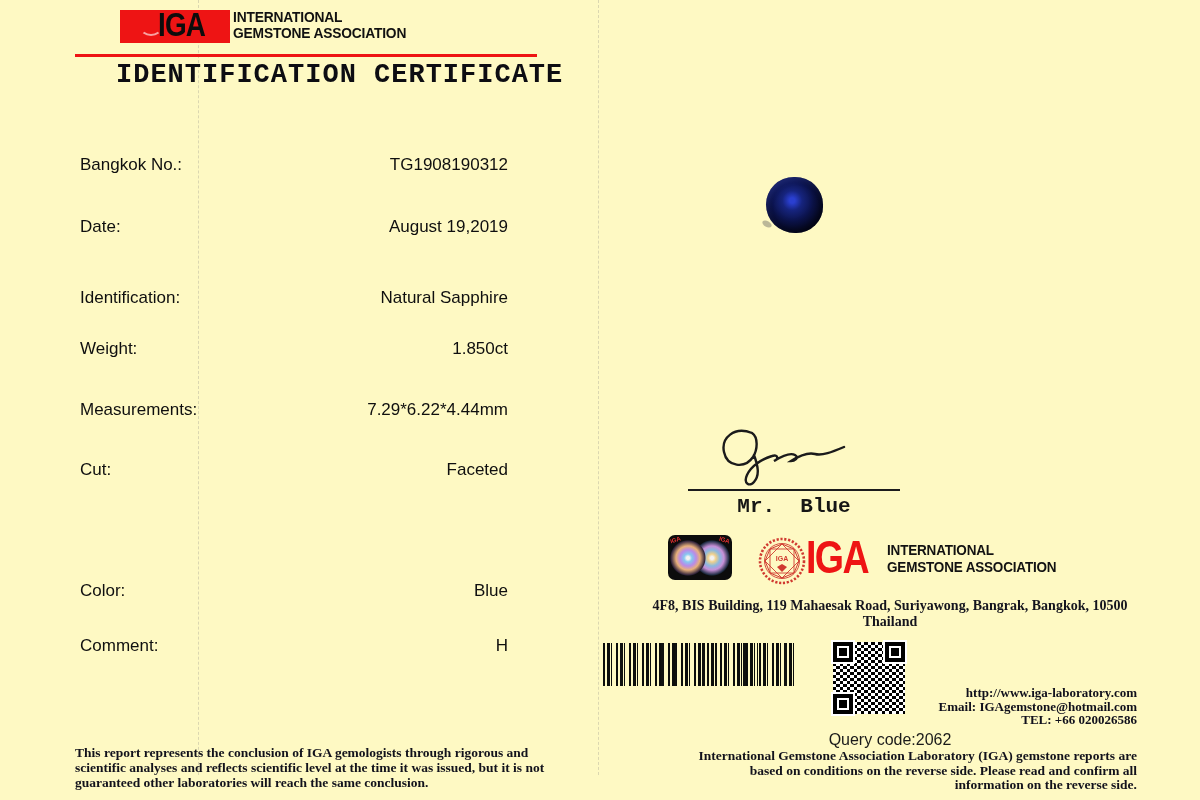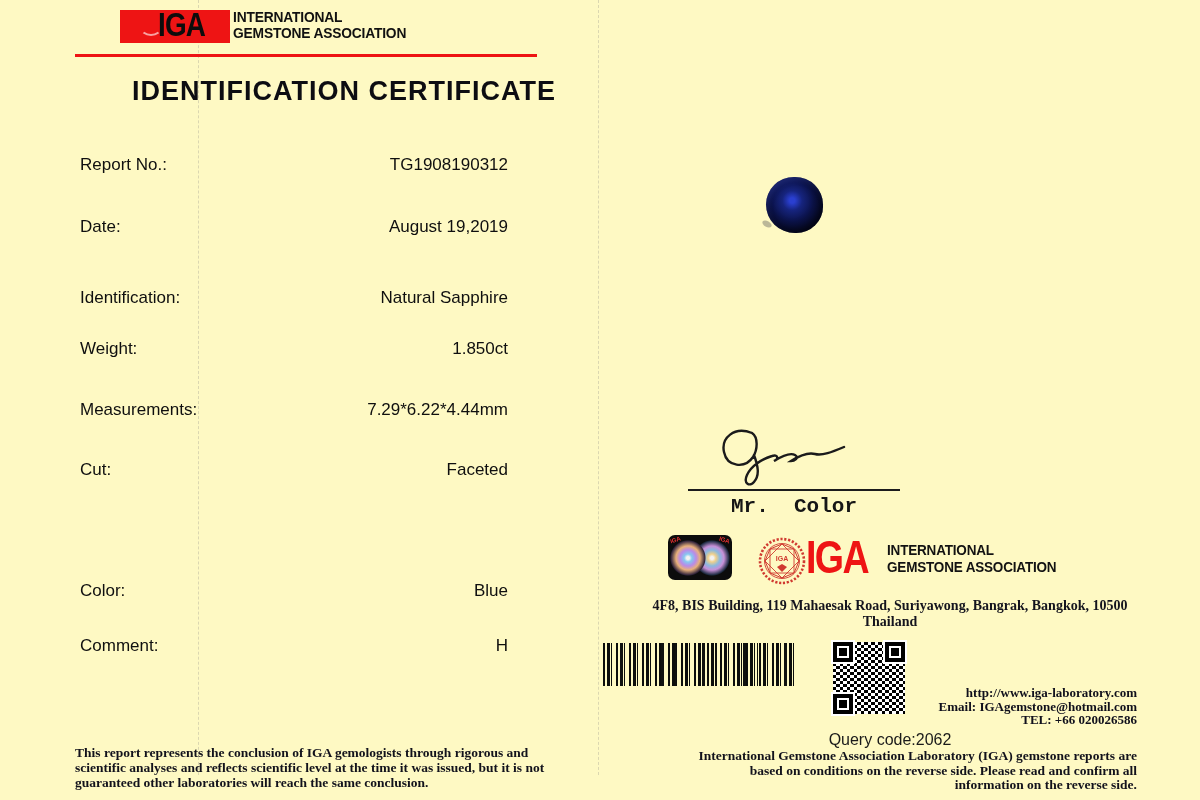--- a/index.html
+++ b/index.html
@@ -10,21 +10,21 @@
   .scanline{position:absolute;top:0;height:775px;width:0;border-left:1px dashed rgba(130,130,130,.28);}
   
   .logo-box{position:absolute;left:120px;top:10px;width:110px;height:33px;background:var(--accent);}
   .logo-orn{position:absolute;left:20px;top:9px;width:18px;height:13px;border:2px solid rgba(255,255,255,.6);
             border-radius:50%;border-top-color:transparent;border-left-color:transparent;border-right-color:transparent;}
   .logo-iga{position:absolute;left:38px;top:-5px;font-size:34px;font-weight:800;color:#0c0c0c;
             display:inline-block;transform:scaleX(.82);transform-origin:left;letter-spacing:-1px;}
   .brand-lines{position:absolute;left:233px;top:9px;line-height:16px;font-size:15px;font-weight:700;color:#111;}
   .brand-lines span{display:block;transform:scaleX(.92);transform-origin:left;letter-spacing:-.2px;}
   .red-rule{position:absolute;left:75px;top:54px;width:462px;height:3px;background:var(--accent);}
-  .cert-title{position:absolute;left:116px;top:60px;margin:16px;font-family:Liberation Sans, sans-serif;
+  .cert-title{position:absolute;left:116px;top:60px;margin:0;font-family:Liberation Mono, monospace;
               font-size:27px;font-weight:700;letter-spacing:1px;color:#0d0d12;}
   
   .field-row{position:absolute;left:80px;width:428px;height:22px;font-size:17px;color:#0f0f0f;}
   .field-label{position:absolute;left:0;top:0;}
   .field-value{position:absolute;left:110px;right:0;top:0;text-align:right;}
   
   .gem{position:absolute;left:766px;top:177px;width:57px;height:56px;border-radius:50% 50% 48% 52%;
        background:radial-gradient(circle at 46% 42%, #2a3fd0 0 6%, #16247e 22%, #0b1247 48%, #070b2c 72%, #05081f 100%);
        box-shadow:inset -3px -4px 8px rgba(0,0,0,.6), inset 2px 3px 5px rgba(70,90,220,.35);}
   .gem::after{content:"";position:absolute;left:-4px;bottom:6px;width:10px;height:6px;background:rgba(120,120,110,.5);
@@ -85,21 +85,21 @@
     <span class="logo-iga">IGA</span>
   </div>
   <div class="brand-lines">
     <span>INTERNATIONAL</span>
     <span>GEMSTONE ASSOCIATION</span>
   </div>
   <div class="red-rule"></div>
   <h1 class="cert-title">IDENTIFICATION CERTIFICATE</h1>
 
   <div class="field-row" style="top:155px">
-    <span class="field-label">Report No.:</span>
+    <span class="field-label">Bangkok No.:</span>
     <span class="field-value">TG1908190312</span>
   </div>
   <div class="field-row" style="top:217px">
     <span class="field-label">Date:</span>
     <span class="field-value">August 19,2019</span>
   </div>
   <div class="field-row" style="top:288px">
     <span class="field-label">Identification:</span>
     <span class="field-value">Natural Sapphire</span>
   </div>
@@ -126,21 +126,21 @@
 
   <div class="gem"></div>
 
   <svg class="sig-svg" viewBox="0 0 150 64">
     <path d="M40,7 C22,0 9,12 12,26 C15,41 33,43 41,31 C46,23 46,11 40,7
              M42,29 C46,40 48,49 42,56 C38,61 31,58 35,49 C39,40 50,33 60,30
              C66,28 67,33 62,35 C70,30 78,26 83,29 C88,32 82,35 79,35
              C87,30 96,26 103,28 C110,30 120,26 132,21" fill="none" stroke="#1b1b1b" stroke-width="2.4" stroke-linecap="round"></path>
   </svg>
   <div class="sig-line"></div>
-  <div class="sig-name">Mr.  Color</div>
+  <div class="sig-name">Mr.  Blue</div>
 
   <div class="sticker">
     <span class="sticker-txt tl">IGA</span>
     <span class="sticker-txt tr">IGA</span>
   </div>
   <svg class="emblem" viewBox="0 0 48 48">
     <circle cx="24" cy="24" r="22" fill="none" stroke="var(--emblem)" stroke-width="2.6" stroke-dasharray="2.2 1.7"></circle>
     <circle cx="24" cy="24" r="17.5" fill="none" stroke="var(--emblem)" stroke-width="0.9"></circle>
     <polygon points="24,7 36,12 41,24 36,36 24,41 12,36 7,24 12,12" fill="none" stroke="var(--emblem)" stroke-width="1"></polygon>
     <path d="M24,7 L41,24 L24,41 L7,24 Z M36,12 L36,36 L12,36 L12,12 Z" fill="none" stroke="var(--emblem)" stroke-width="0.9"></path>

